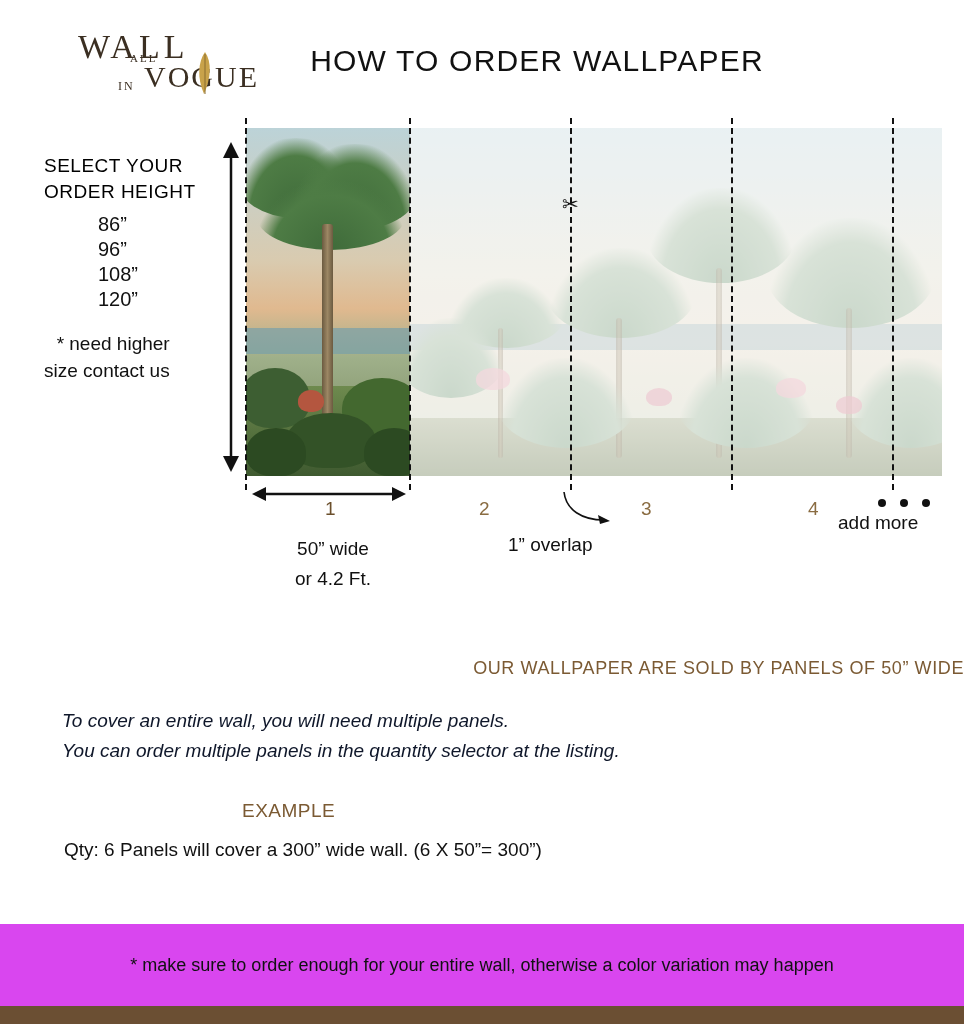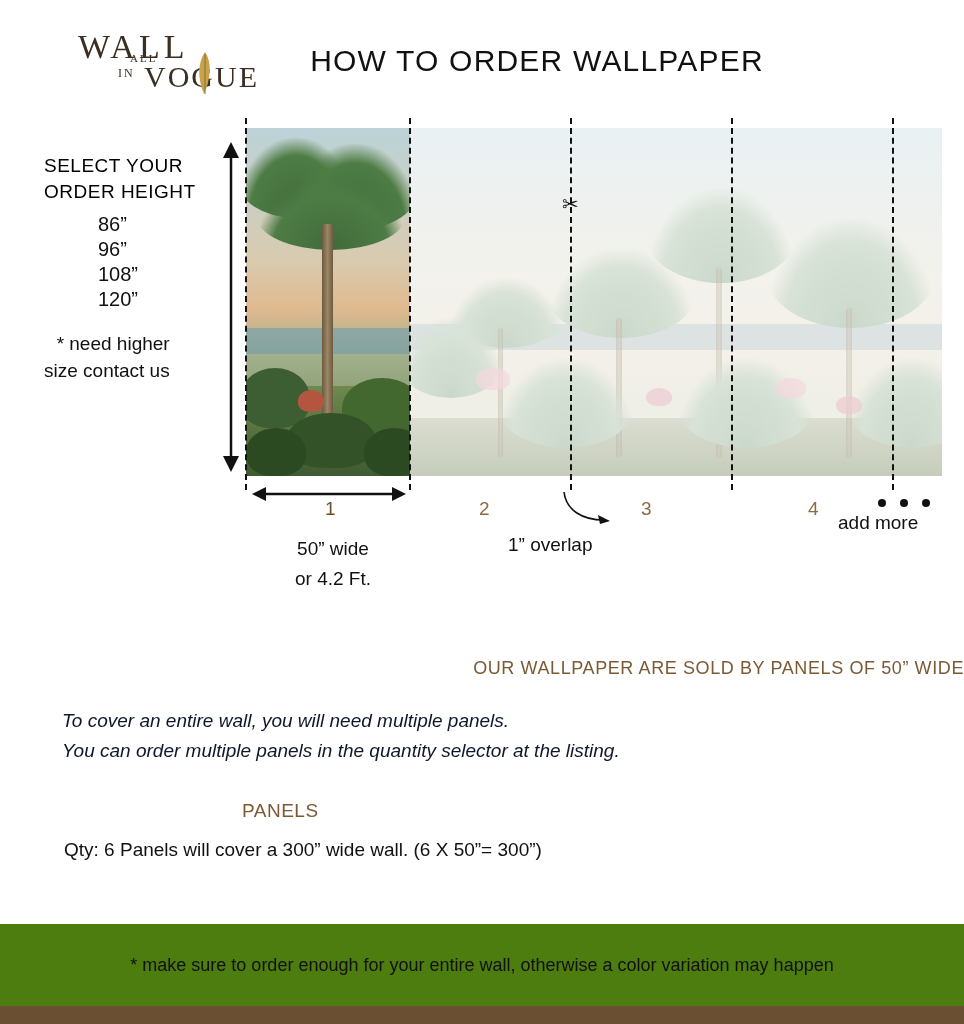--- a/index.html
+++ b/index.html
@@ -39,21 +39,21 @@
     left: 52px;
     top: 30px;
     font-family: "Liberation Serif", serif;
     font-size: 11px;
     letter-spacing: 2px;
     color: #3b2f22;
   }
   .logo-in {
     position: absolute;
     left: 40px;
-    top: 44px;
+    top: 57px;
     font-family: "Liberation Serif", serif;
     font-size: 12px;
     letter-spacing: 2px;
     color: #3b2f22;
   }
   .logo-vogue {
     position: absolute;
     left: 66px;
     top: 38px;
     font-family: "Liberation Serif", serif;
@@ -298,21 +298,21 @@
     color: #111;
   }
 
   
   .footer {
     position: absolute;
     left: 0;
     bottom: 18px;
     width: 964px;
     height: 82px;
-    background: #4d7c0f;
+    background: #d946ef;
     display: flex;
     align-items: center;
     justify-content: center;
   }
   .footer-text {
     font-size: 18px;
     color: #111;
   }
   .footer-bar {
     position: absolute;
@@ -443,21 +443,21 @@
 <div class="caption-overlap">1” overlap</div>
 <div class="caption-addmore">add more</div>
 
 <div class="sold-by">OUR WALLPAPER ARE SOLD BY PANELS OF 50”  WIDE</div>
 
 <div class="cover-copy">
   <div>To cover an entire wall, you will need multiple panels.</div>
   <div>You can order multiple panels in the  quantity selector at the listing.</div>
 </div>
 
-<div class="example-label">PANELS</div>
+<div class="example-label">EXAMPLE</div>
 
 <div class="qty-copy">
   <div>Qty: 6 Panels will cover a 300” wide wall. (6 X 50”= 300”)</div>
 </div>
 
 <div class="footer">
   <div class="footer-text">* make sure to order enough for your entire wall, otherwise a color variation may happen</div>
 </div>
 <div class="footer-bar"></div>
 

